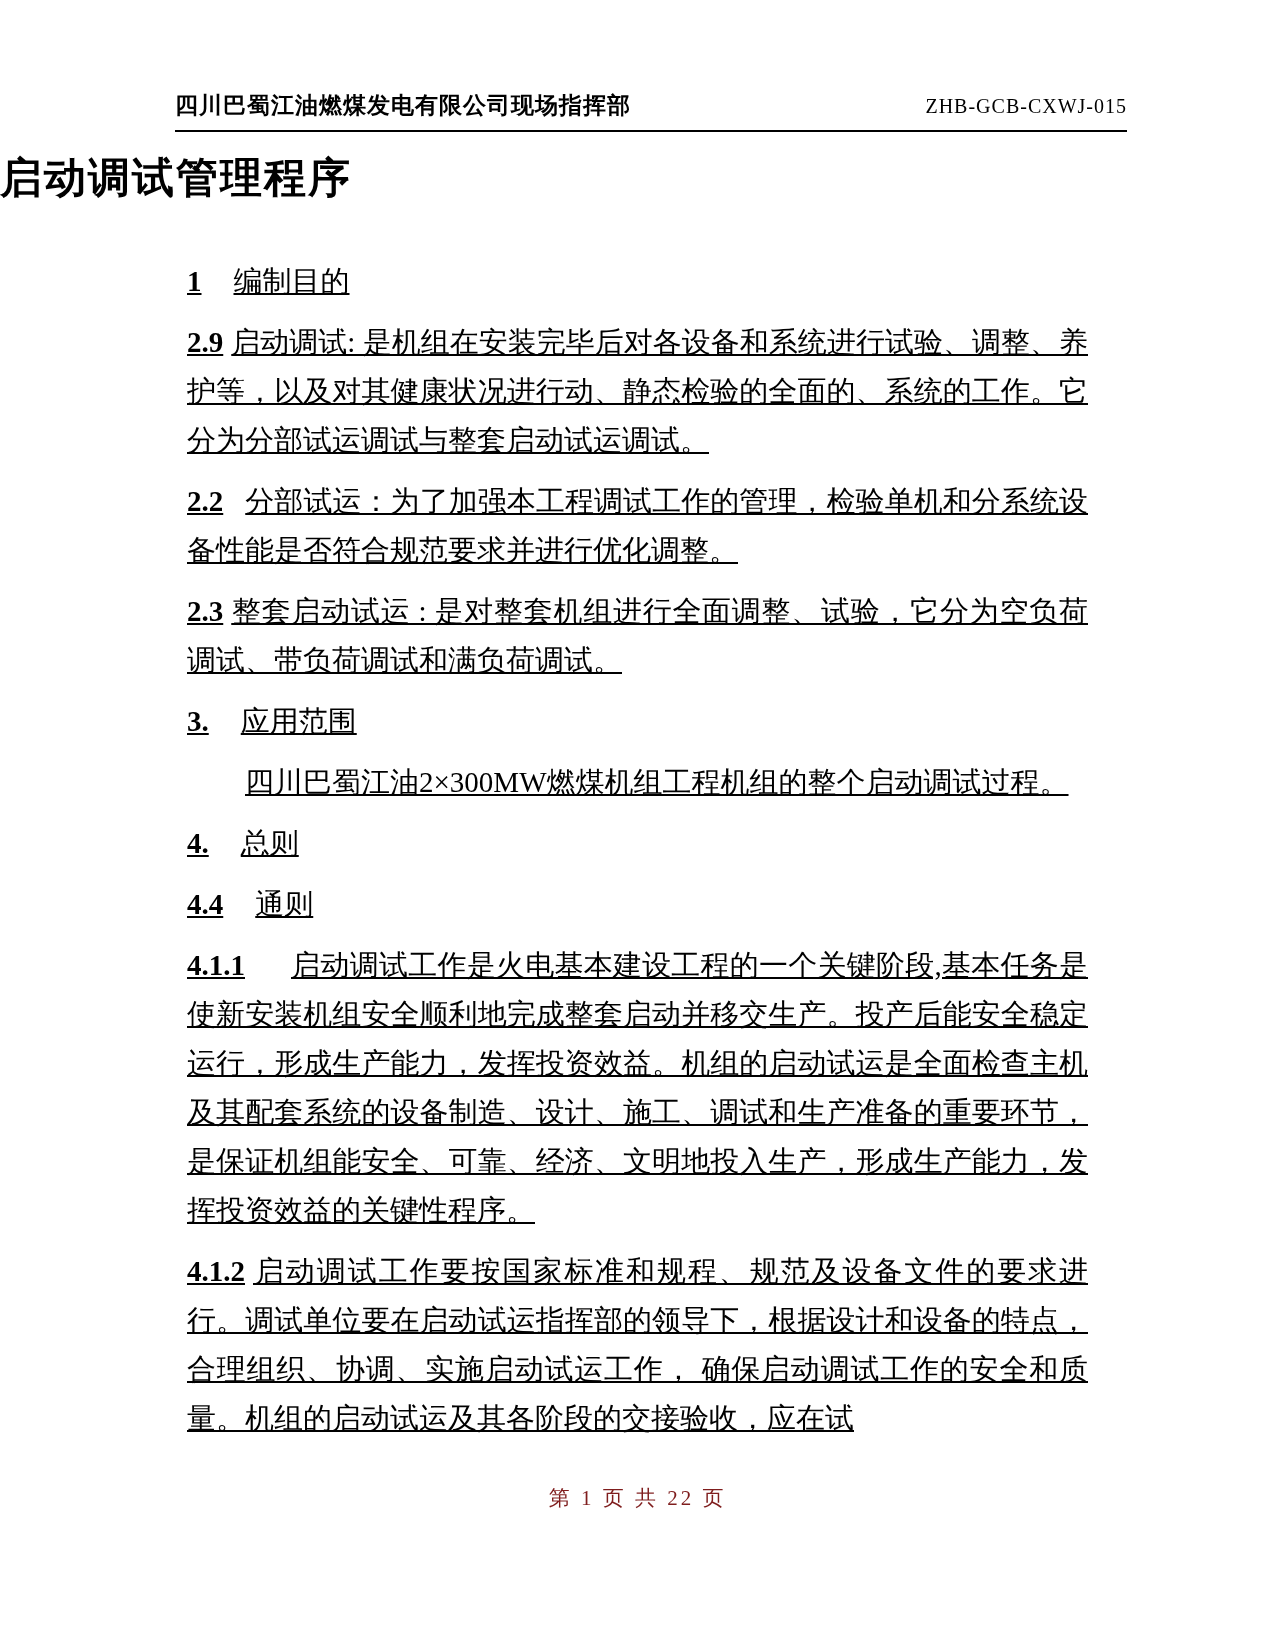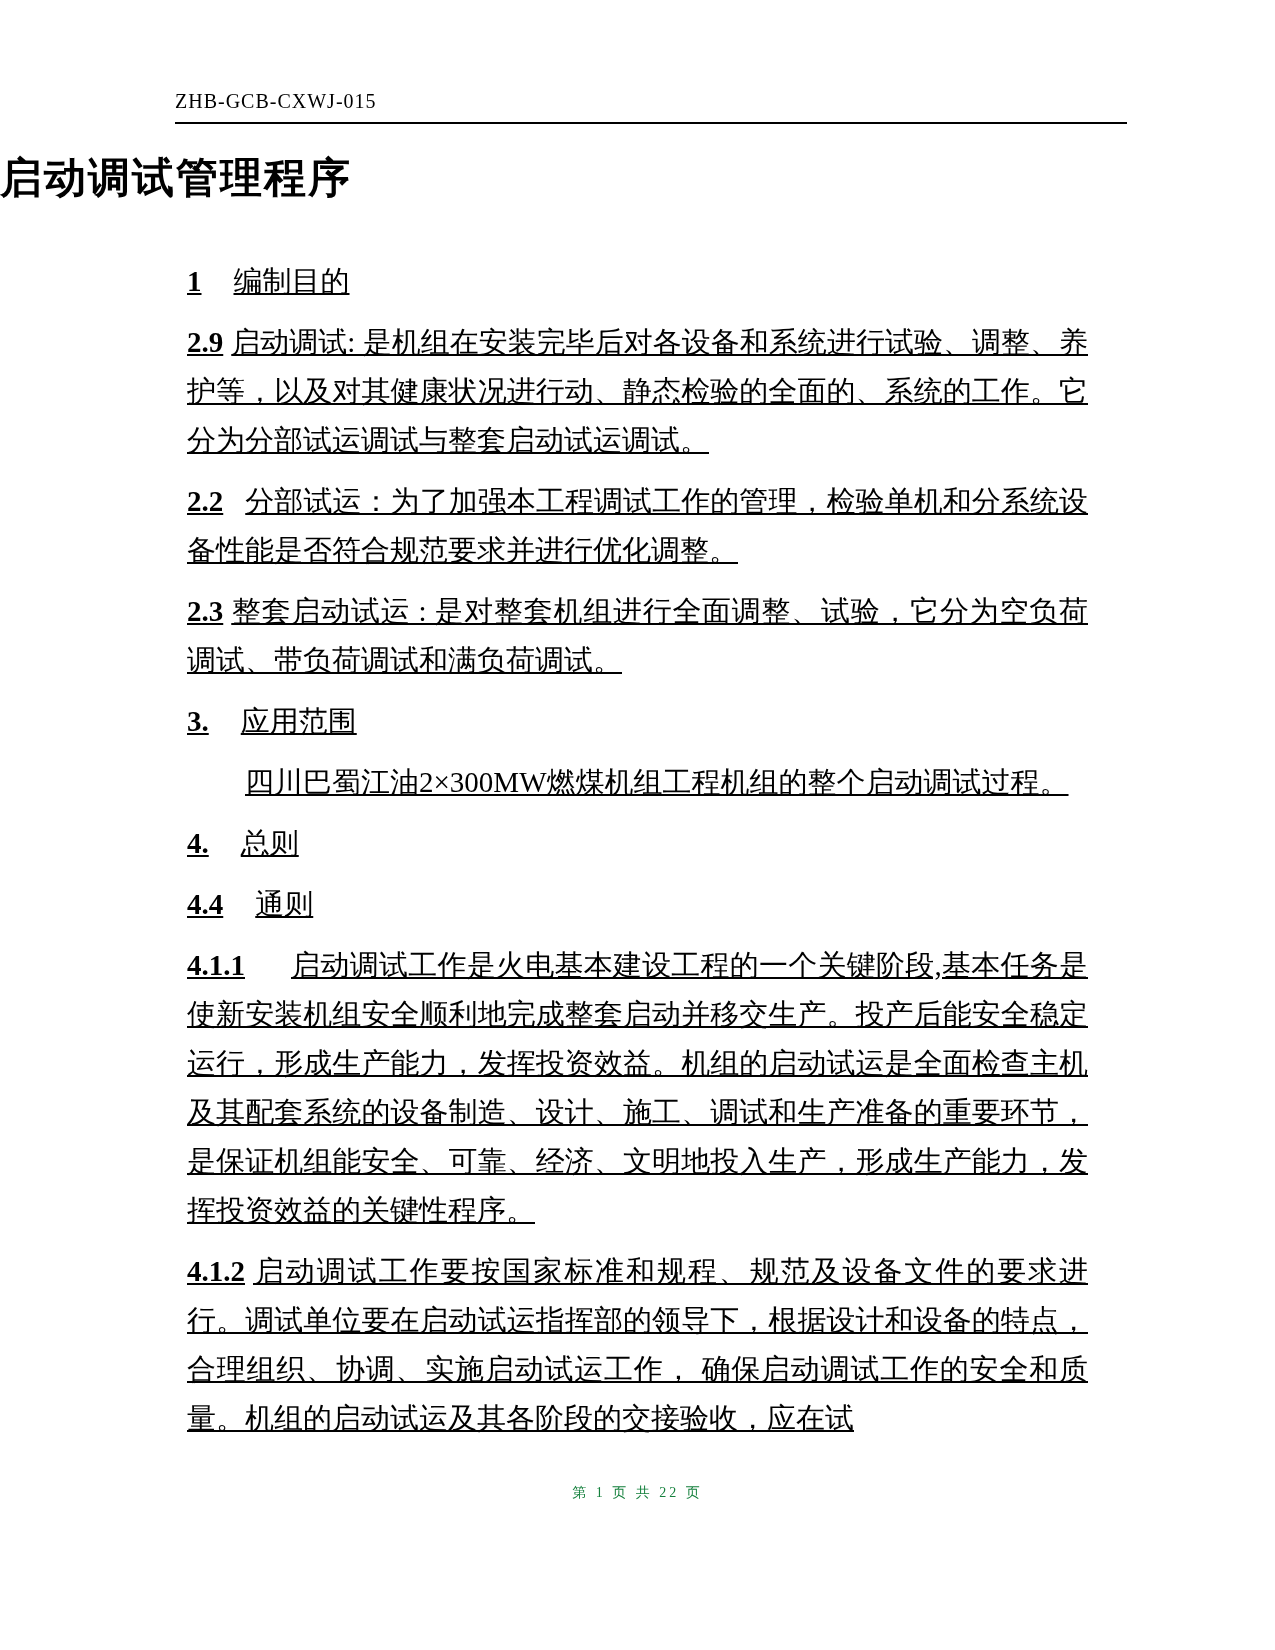--- a/index.html
+++ b/index.html
@@ -71,31 +71,32 @@
   .gap-med    { margin-right: 22px; }
   .gap-tab    { margin-right: 32px; }
   .gap-wide   { margin-right: 46px; }
   
   .footer {
     position: absolute;
     top: 1484px;
     left: 0;
     width: 100%;
     text-align: center;
-    font-size: 14px;
+    font-size: 21px;
     letter-spacing: 3px;
-    color: #15803d;
+    color: #7f1d1d;
   }
 </style>
 </head>
 <body>
 
 <div class="page">
 
   <div class="header">
+    <span class="header-left">四川巴蜀江油燃煤发电有限公司现场指挥部</span>
     <span class="header-right">ZHB-GCB-CXWJ-015</span>
   </div>
 
   <div class="doc-title">启动调试管理程序</div>
 
   <div class="content">
       <div class="para"><span class="num gap-tab">1</span><span>编制目的</span></div>
       <div class="para"><span class="num gap-normal">2.9</span><span>启动调试: 是机组在安装完毕后对各设备和系统进行试验、调整、养护等，以及对其健康状况进行动、静态检验的全面的、系统的工作。它分为分部试运调试与整套启动试运调试。</span></div>
       <div class="para"><span class="num gap-med">2.2</span><span>分部试运：为了加强本工程调试工作的管理，检验单机和分系统设备性能是否符合规范要求并进行优化调整。</span></div>
       <div class="para"><span class="num gap-normal">2.3</span><span>整套启动试运 : 是对整套机组进行全面调整、试验，它分为空负荷调试、带负荷调试和满负荷调试。</span></div>

